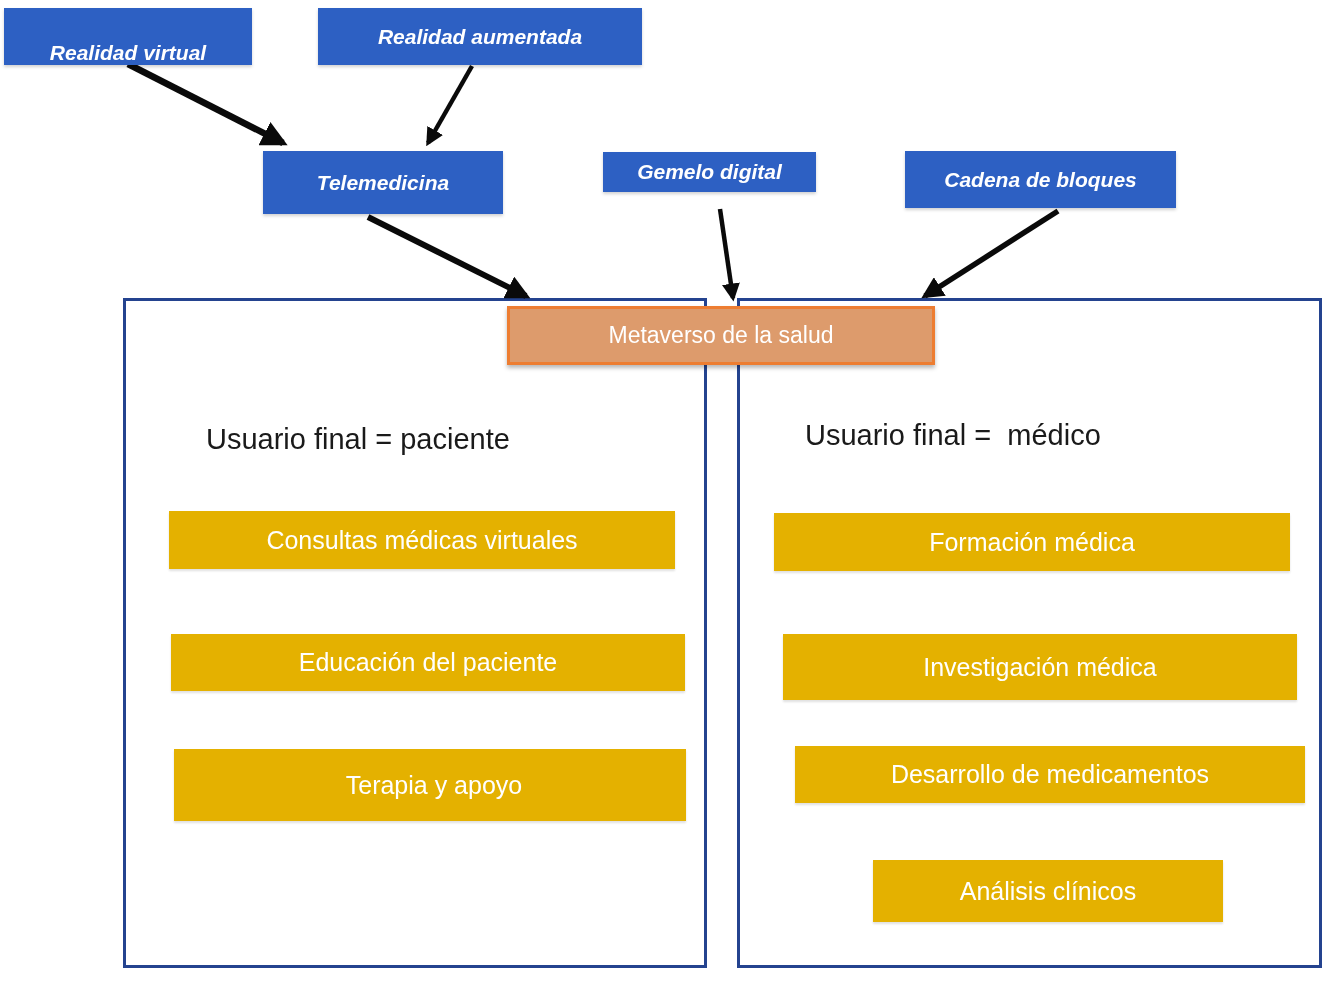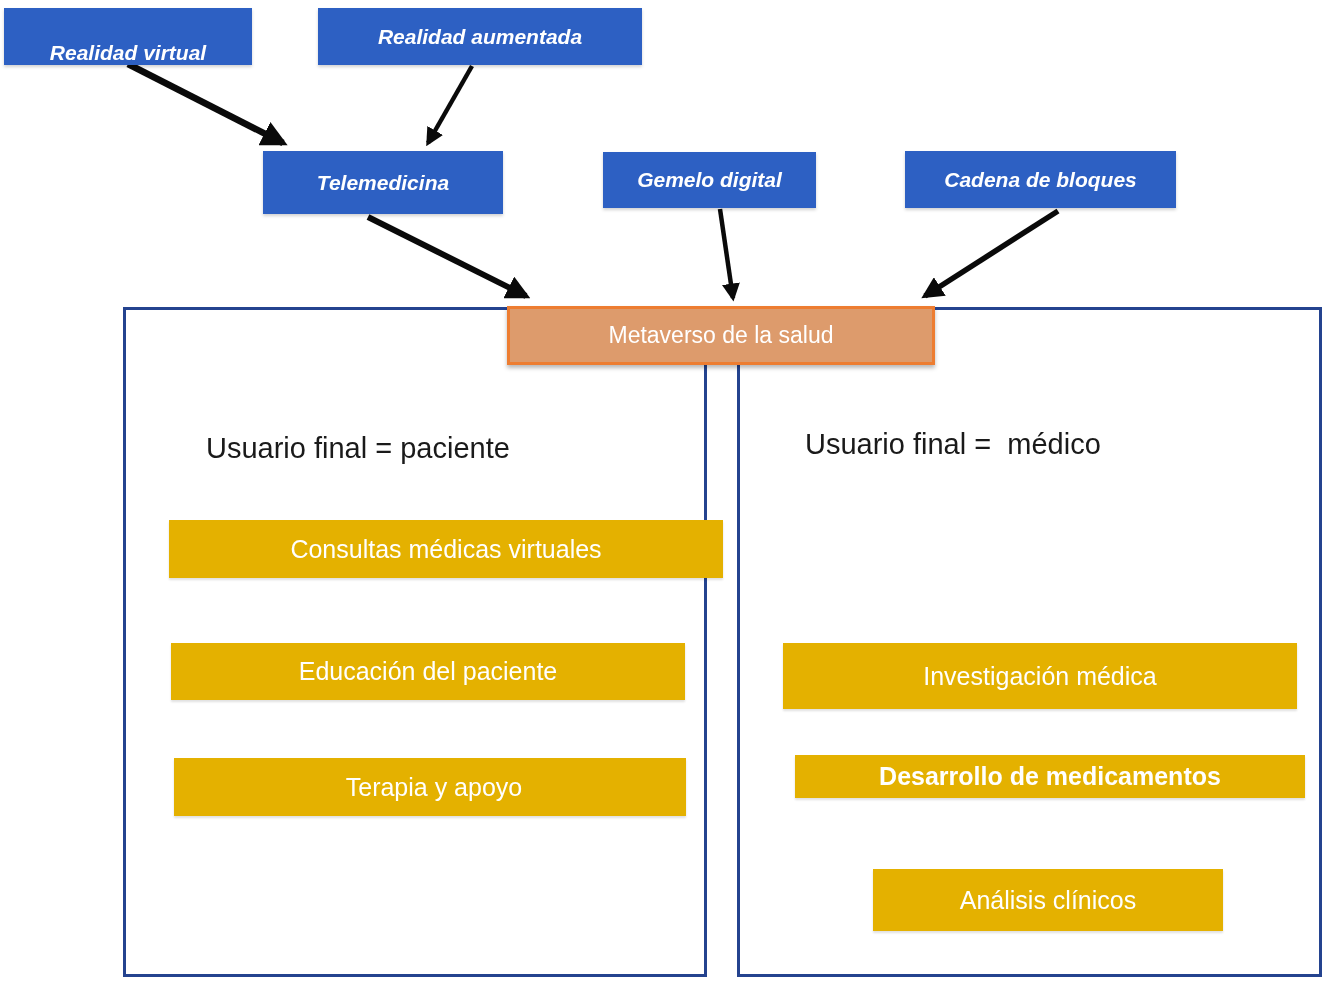--- a/index.html
+++ b/index.html
@@ -31,37 +31,37 @@
     color:var(--text-light);
     font-style:italic;font-weight:bold;
     font-size:21px;
     display:flex;align-items:center;justify-content:center;
     text-align:center;
     box-shadow:0 2px 3px rgba(0,0,0,0.18);
   }
   #node-rv{left:4px;top:8px;width:248px;height:57px;align-items:flex-end;}
   #node-ra{left:318px;top:8px;width:324px;height:57px;}
   #node-tele{left:263px;top:151px;width:240px;height:63px;}
-  #node-gemelo{left:603px;top:152px;width:213px;height:56px;}
+  #node-gemelo{left:603px;top:152px;width:213px;height:40px;}
   #node-cadena{left:905px;top:151px;width:271px;height:57px;}
   
   .hub{
     position:absolute;z-index:20;
     left:507px;top:306px;width:428px;height:59px;
     background:var(--orange-fill);
     border:3px solid var(--orange-border);
     color:var(--text-light);
     font-size:23px;
     display:flex;align-items:center;justify-content:center;
     box-shadow:0 3px 4px rgba(0,0,0,0.28);
   }
   
   .panel{
     position:absolute;z-index:1;
-    top:307px;height:670px;
+    top:298px;height:670px;
     background:var(--bg);
     border:3px solid var(--panel-border);
   }
   #panel-left{left:123px;width:584px;}
   #panel-right{left:737px;width:585px;}
   .panel-title{
     position:absolute;
     color:var(--text-dark);
     font-size:29px;
     white-space:pre-wrap;
@@ -71,27 +71,27 @@
   .use-case{
     position:absolute;
     background:var(--yellow);
     color:var(--text-light);
     font-size:25px;
     display:flex;align-items:center;justify-content:center;
     text-align:center;
     box-shadow:0 2px 2px rgba(0,0,0,0.12);
   }
   
-  #uc-l0{left:43px;top:210px;width:554px;height:58px;}
+  #uc-l0{left:43px;top:210px;width:506px;height:58px;}
   #uc-l1{left:45px;top:333px;width:514px;height:57px;text-align:center;}
-  #uc-l2{left:48px;top:448px;width:512px;height:58px;padding-left:8px;}
+  #uc-l2{left:48px;top:448px;width:512px;height:72px;padding-left:8px;}
   
   #uc-r0{left:34px;top:212px;width:516px;height:58px;}
   #uc-r1{left:43px;top:333px;width:514px;height:66px;}
-  #uc-r2{left:55px;top:445px;width:510px;height:43px;font-weight:bold;}
+  #uc-r2{left:55px;top:445px;width:510px;height:57px;}
   #uc-r3{left:133px;top:559px;width:350px;height:62px;}
 </style>
 </head>
 <body>
 
 <div class="canvas">
 
   <svg class="arrows" viewBox="0 0 1328 981" xmlns="http://www.w3.org/2000/svg" aria-hidden="true">
     <defs>
       <marker id="ah" viewBox="0 0 10 10" refX="8" refY="5" markerWidth="4" markerHeight="4" orient="auto-start-reverse">
@@ -133,20 +133,23 @@
     <div class="use-case" id="uc-l1">
       <span>Educación del paciente</span>
     </div>
     <div class="use-case" id="uc-l2">
       <span>Terapia y apoyo</span>
     </div>
   </div>
 
   <div class="panel" id="panel-right">
     <div class="panel-title">Usuario final =  médico</div>
+    <div class="use-case" id="uc-r0">
+      <span>Formación médica</span>
+    </div>
     <div class="use-case" id="uc-r1">
       <span>Investigación médica</span>
     </div>
     <div class="use-case" id="uc-r2">
       <span>Desarrollo de medicamentos</span>
     </div>
     <div class="use-case" id="uc-r3">
       <span>Análisis clínicos</span>
     </div>
   </div>

